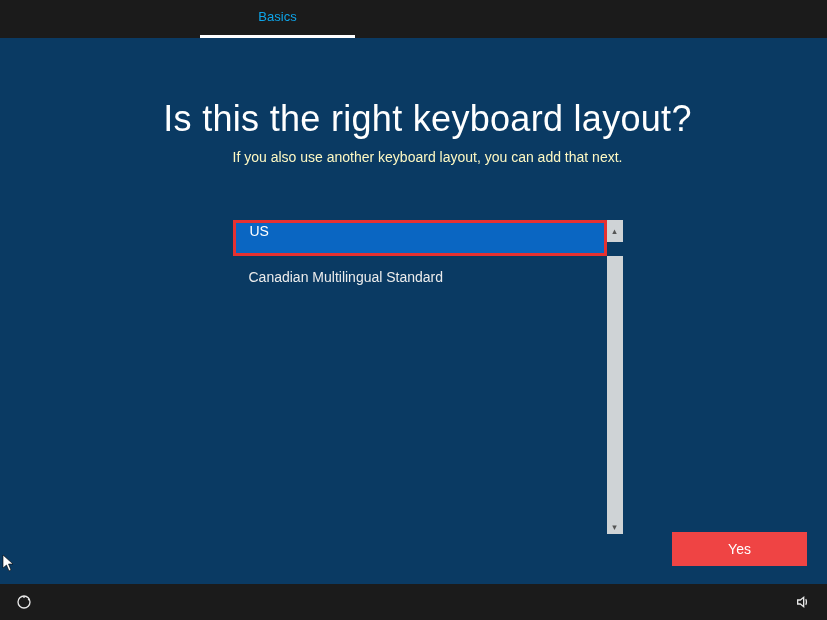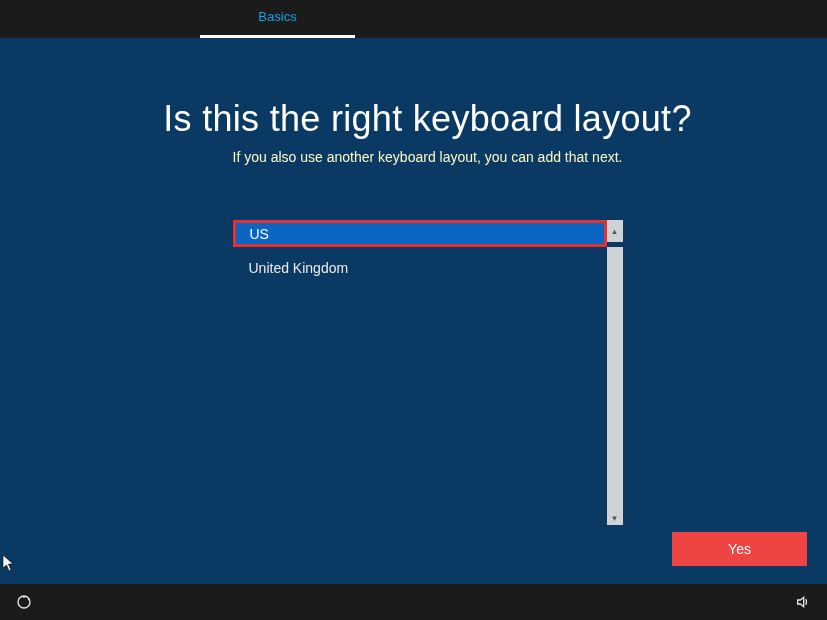--- a/index.html
+++ b/index.html
@@ -50,23 +50,23 @@
       position: relative;
       width: 390px;
       margin: 55px auto 0 auto;
       text-align: left;
     }
 
     .selected-item {
       border: 3px solid #e63131;
       background: #0a66c2;
       position: relative;
-      height: 27px;
-      display: flex;
-      align-items: center;
+      height: 36px;
+      display: flex;
+      align-items: flex-start;
       padding-left: 14px;
       font-size: 14px;
       color: #fff;
       width: 374px;
     }
 
     .list-body {
       width: 390px;
       display: flex;
     }
@@ -168,21 +168,21 @@
   <div class="listwrap">
     <div class="selected-row">
       <div class="selected-item">
         <span>US</span>
       </div>
       <div class="scroll-top-piece">▴</div>
     </div>
     <div class="list-body">
       <div class="items">
         <div class="item">
-            <span>United Kingdom</span>
+            <span>Canadian Multilingual Standard</span>
           </div>
       </div>
       <div class="scrollbar">
         <span></span>
         <span class="scroll-arrow">▾</span>
       </div>
     </div>
   </div>
 </div>
 

